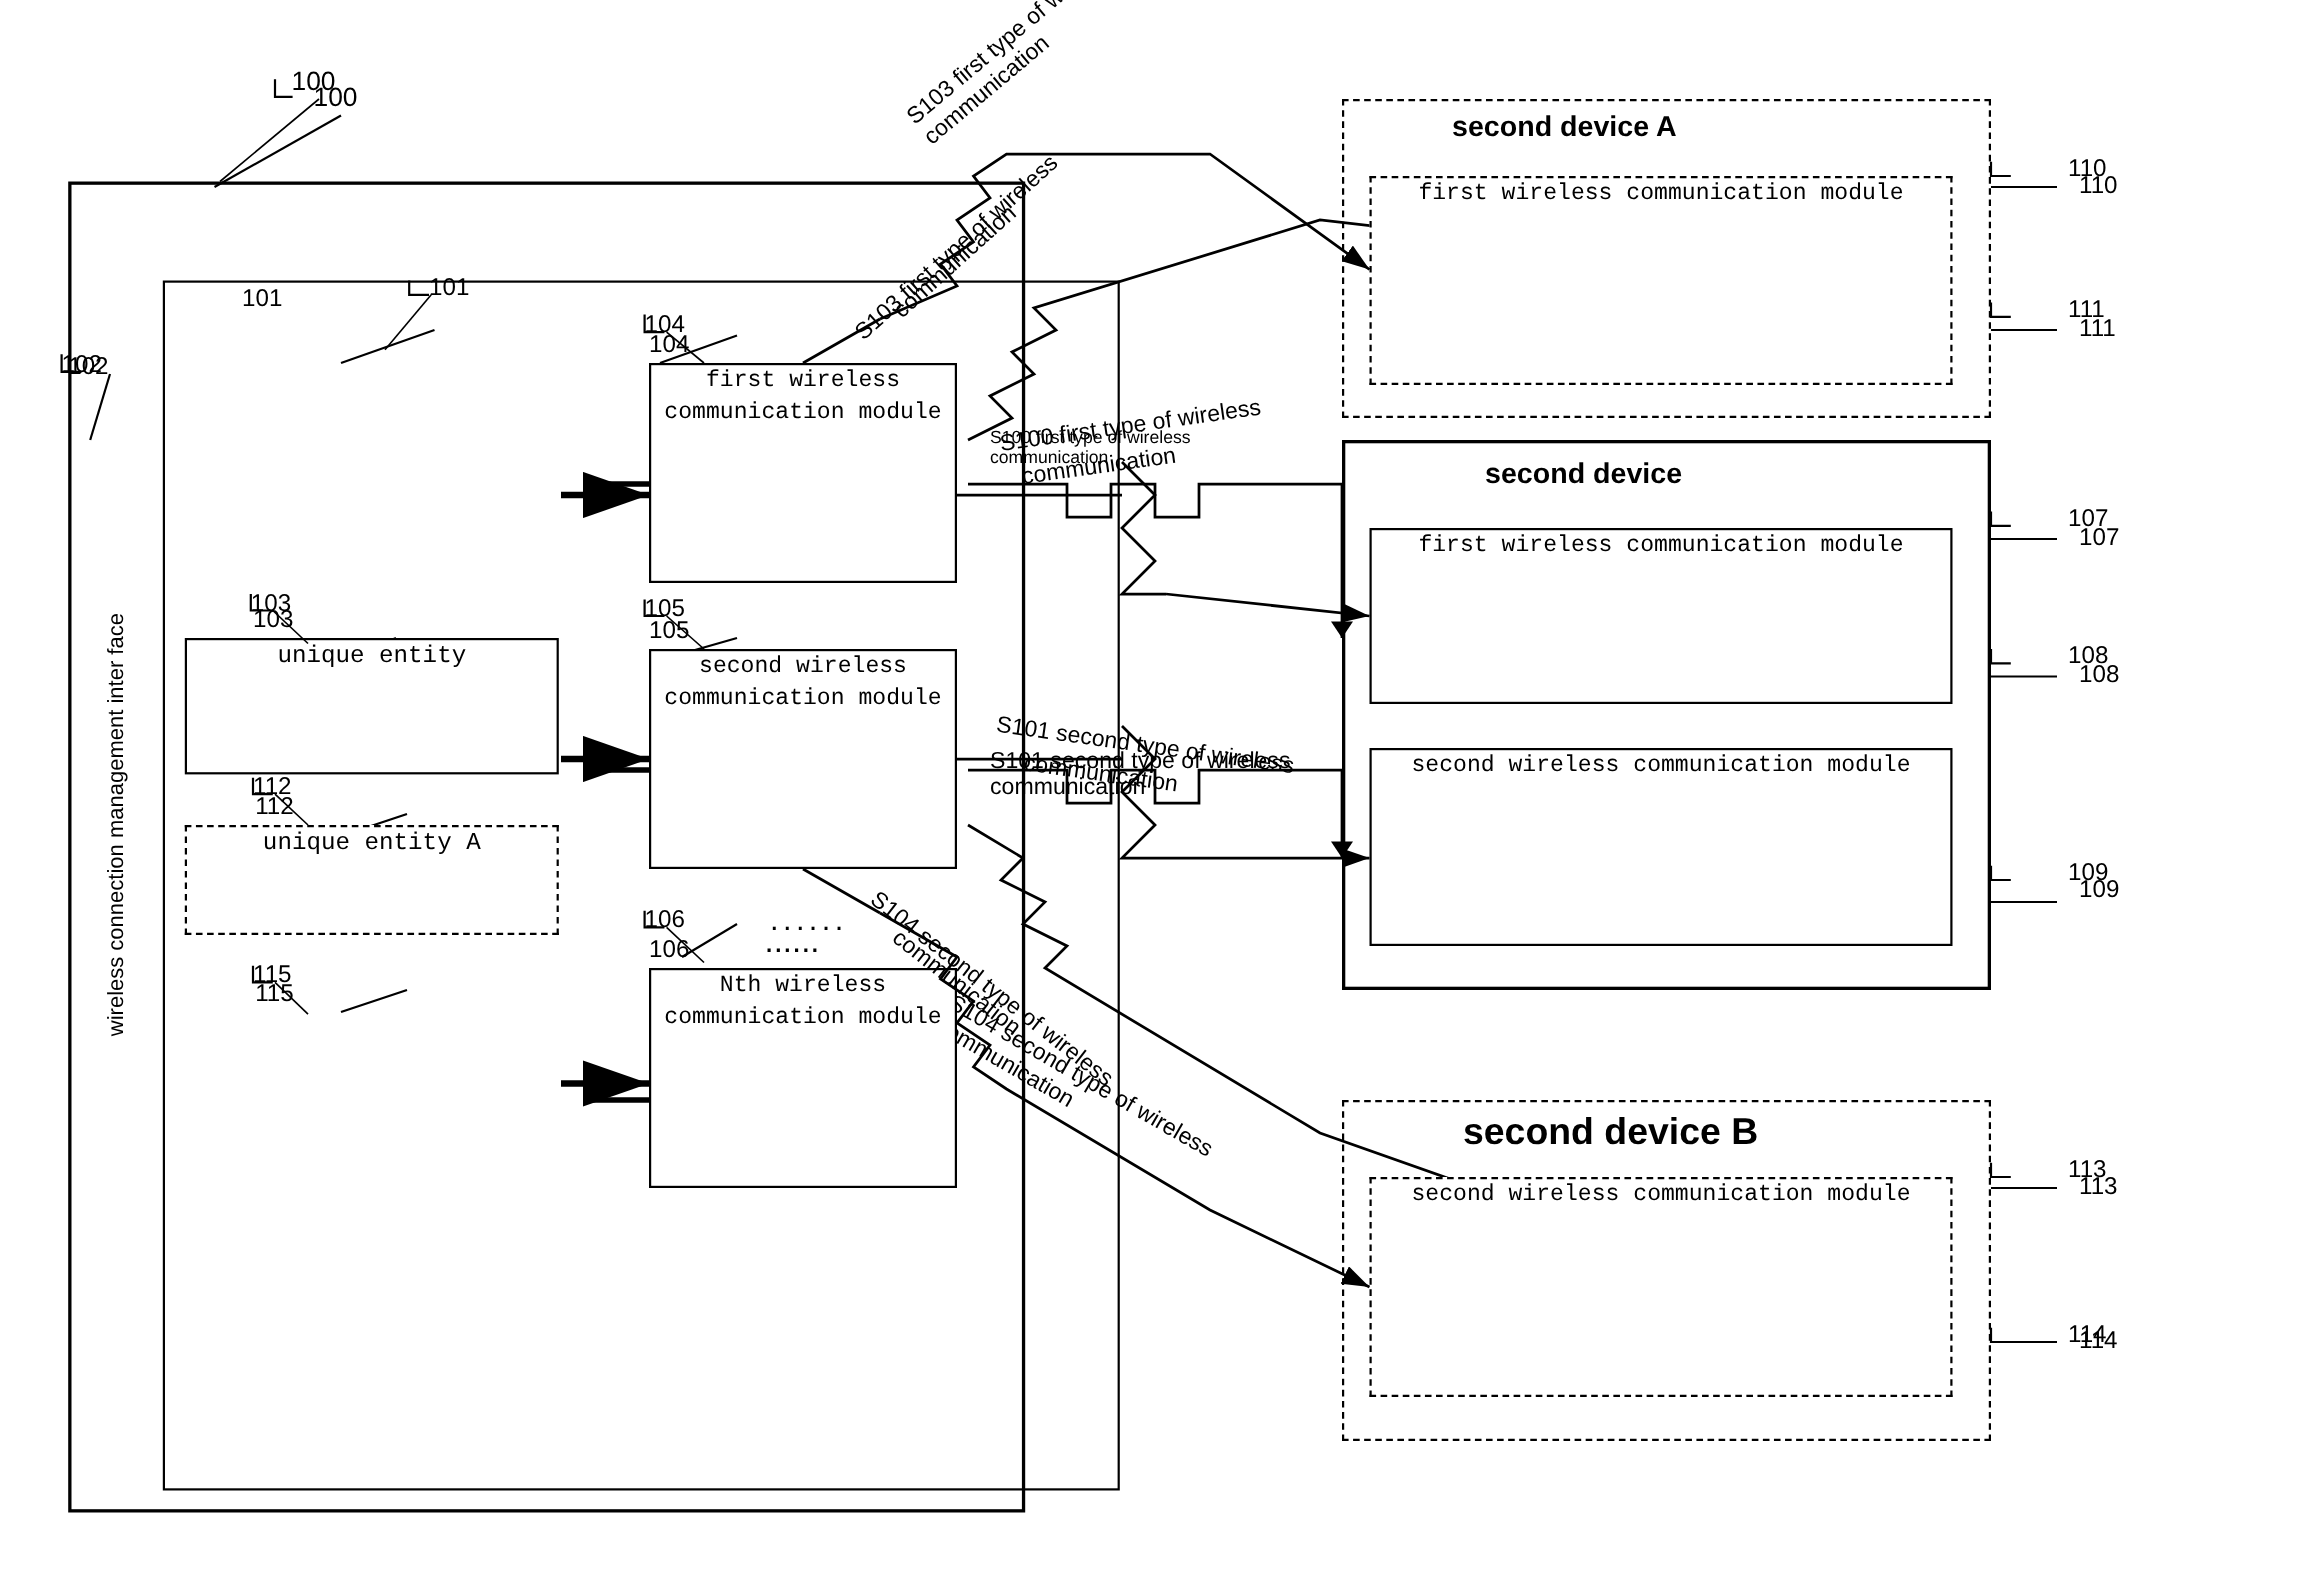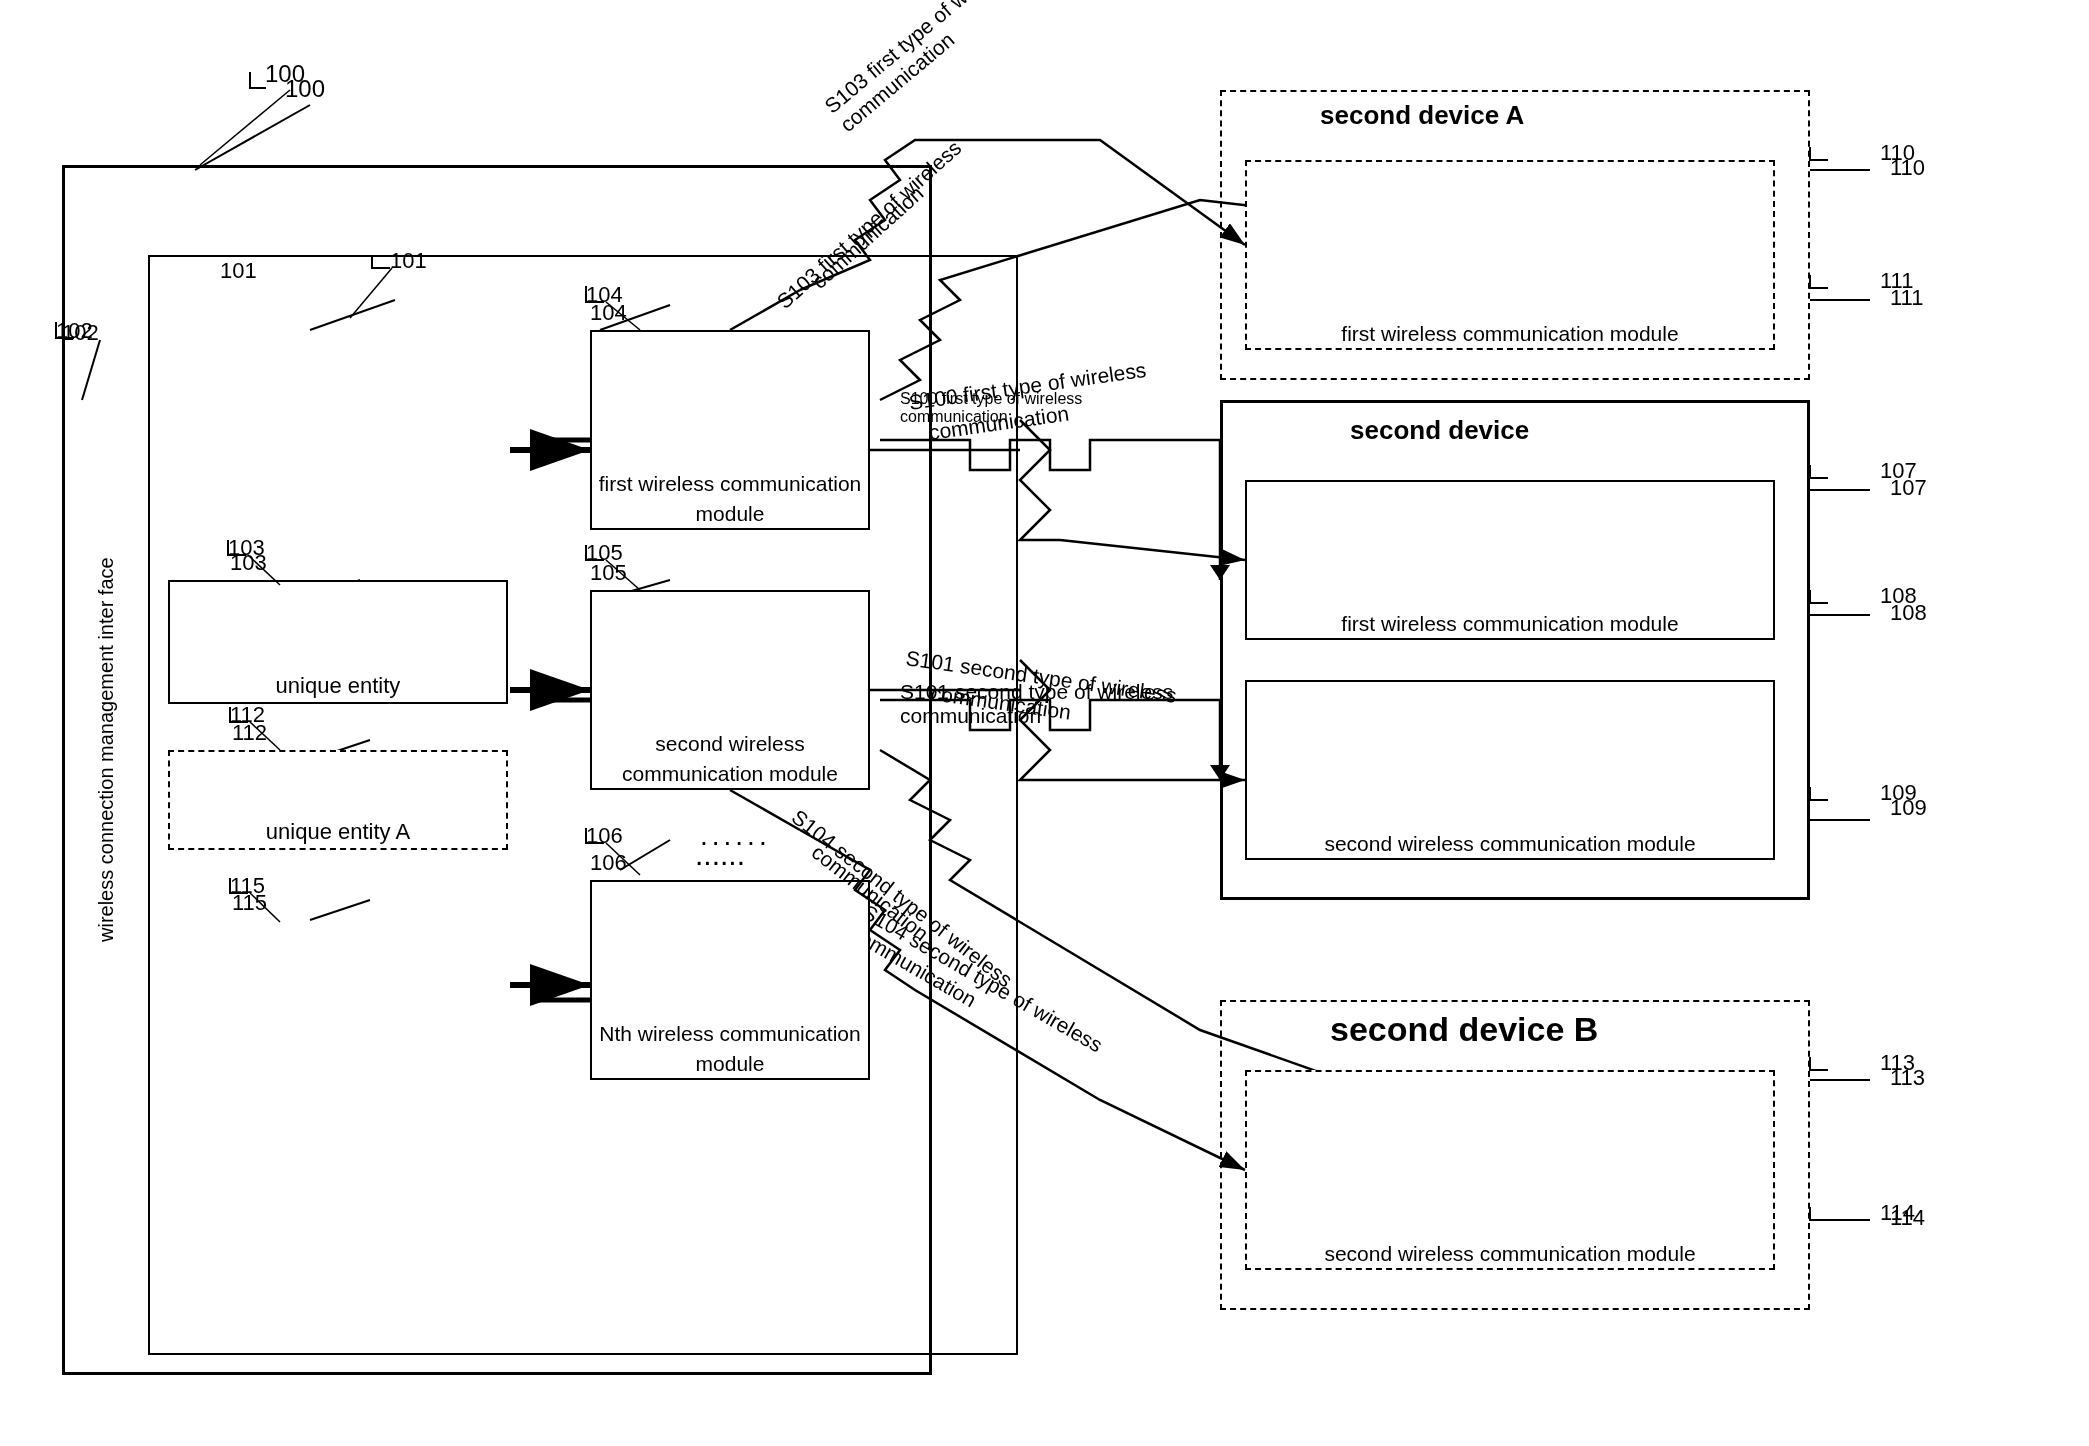--- a/index.html
+++ b/index.html
@@ -15,25 +15,26 @@
       position: absolute;
       top: 0; left: 0;
       width: 2089px;
       height: 1446px;
     }
     .box {
       position: absolute;
       border: 2px solid #000;
       background: #fff;
       display: flex;
-      align-items: flex-end;
+      align-items: flex-start;
       justify-content: center;
       text-align: center;
       font-size: 22px;
       line-height: 1.4;
+      font-family: Liberation Mono, monospace;
     }
     .box-dashed {
       border-style: dashed;
     }
     .box-thick {
       border-width: 3px;
     }
     .label {
       position: absolute;
       font-size: 20px;

